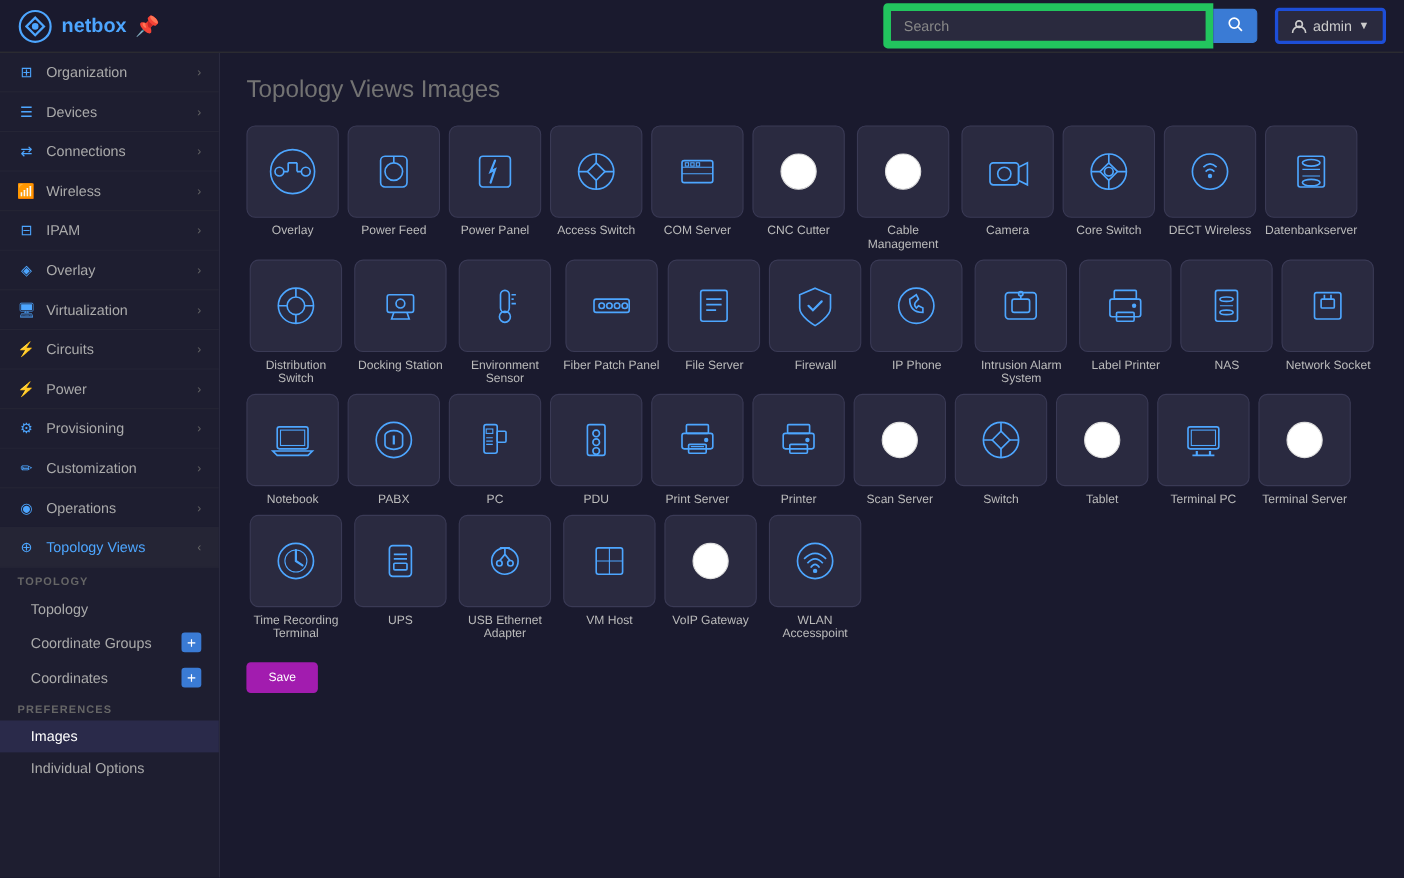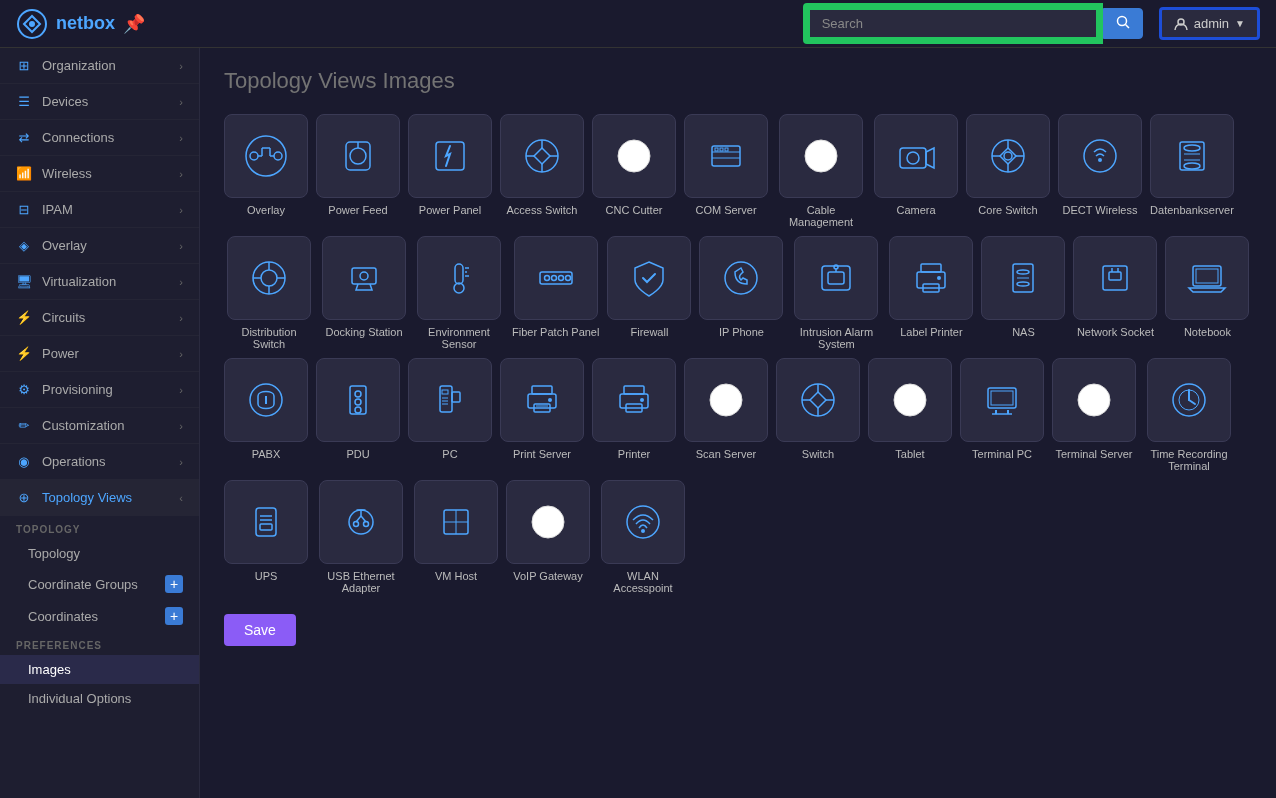--- a/index.html
+++ b/index.html
@@ -34,21 +34,21 @@
     .main { flex: 1; overflow-y: auto; padding: 20px 24px; background: #1a1a2e; }
     .page-title { font-size: 22px; color: #737373; margin-bottom: 20px; font-weight: normal; }
 
     
     .image-grid { display: flex; flex-wrap: wrap; gap: 8px; margin-bottom: 20px; }
     .image-item { display: flex; flex-direction: column; align-items: center; gap: 6px; cursor: pointer; }
     .image-box { width: 84px; height: 84px; background: #2a2a40; border: 1px solid #3a3a55; border-radius: 8px; display: flex; align-items: center; justify-content: center; }
     .image-box svg { width: 48px; height: 48px; }
     .image-label { font-size: 11px; color: #bbb; text-align: center; max-width: 90px; word-break: break-word; }
 
-    .save-btn { background: #8b5cf6; color: #fff; border: none; border-radius: 4px; padding: 8px 20px; cursor: pointer; font-size: 14px; }
+    .save-btn { background: #a21caf; color: #fff; border: none; border-radius: 4px; padding: 8px 20px; cursor: pointer; font-size: 11px; }
   </style>
 </head>
 <body>
 
 <nav class="navbar">
   <a class="navbar-brand">
     <svg class="brand-icon" viewBox="0 0 32 32" fill="none">
       <circle cx="16" cy="16" r="14" stroke="#4da6ff" stroke-width="2"></circle>
       <path d="M8 16 L16 8 L24 16 L16 24 Z" stroke="#4da6ff" stroke-width="2" fill="none"></path>
       <circle cx="16" cy="16" r="3" fill="#4da6ff"></circle>
@@ -245,46 +245,46 @@
             <line x1="8" y1="24" x2="16" y2="24" stroke="#4da6ff" stroke-width="1.5"></line>
             <line x1="32" y1="24" x2="40" y2="24" stroke="#4da6ff" stroke-width="1.5"></line>
           </svg>
         </div>
         <span class="image-label">Access Switch</span>
       </div>
 
       <div class="image-item">
         <div class="image-box">
           <svg viewBox="0 0 48 48" fill="none">
-            <circle cx="24" cy="24" r="16" fill="white" stroke="#ddd" stroke-width="1"></circle>
-          </svg>
-        </div>
-        <span class="image-label">CNC Cutter</span>
-      </div>
-
-      <div class="image-item">
-        <div class="image-box">
-          <svg viewBox="0 0 48 48" fill="none">
             <rect x="10" y="14" width="28" height="20" rx="2" stroke="#4da6ff" stroke-width="1.5"></rect>
             <line x1="10" y1="20" x2="38" y2="20" stroke="#4da6ff" stroke-width="1"></line>
             <line x1="10" y1="26" x2="38" y2="26" stroke="#4da6ff" stroke-width="1"></line>
             <rect x="13" y="16" width="3" height="3" stroke="#4da6ff" stroke-width="1"></rect>
             <rect x="18" y="16" width="3" height="3" stroke="#4da6ff" stroke-width="1"></rect>
             <rect x="23" y="16" width="3" height="3" stroke="#4da6ff" stroke-width="1"></rect>
           </svg>
         </div>
         <span class="image-label">COM Server</span>
       </div>
 
       <div class="image-item">
         <div class="image-box">
           <svg viewBox="0 0 48 48" fill="none">
             <circle cx="24" cy="24" r="16" fill="white" stroke="#ddd" stroke-width="1"></circle>
           </svg>
         </div>
+        <span class="image-label">CNC Cutter</span>
+      </div>
+
+      <div class="image-item">
+        <div class="image-box">
+          <svg viewBox="0 0 48 48" fill="none">
+            <circle cx="24" cy="24" r="16" fill="white" stroke="#ddd" stroke-width="1"></circle>
+          </svg>
+        </div>
         <span class="image-label">Cable Management</span>
       </div>
 
       <div class="image-item">
         <div class="image-box">
           <svg viewBox="0 0 48 48" fill="none">
             <rect x="8" y="16" width="26" height="20" rx="3" stroke="#4da6ff" stroke-width="1.5"></rect>
             <circle cx="21" cy="26" r="6" stroke="#4da6ff" stroke-width="1.5"></circle>
             <path d="M34 20 L42 16 L42 36 L34 32 Z" stroke="#4da6ff" stroke-width="1.5"></path>
           </svg>
@@ -377,20 +377,31 @@
             <rect x="8" y="18" width="32" height="12" rx="2" stroke="#4da6ff" stroke-width="1.5"></rect>
             <circle cx="15" cy="24" r="2.5" stroke="#4da6ff" stroke-width="1.5"></circle>
             <circle cx="22" cy="24" r="2.5" stroke="#4da6ff" stroke-width="1.5"></circle>
             <circle cx="29" cy="24" r="2.5" stroke="#4da6ff" stroke-width="1.5"></circle>
             <circle cx="36" cy="24" r="2.5" stroke="#4da6ff" stroke-width="1.5"></circle>
           </svg>
         </div>
         <span class="image-label">Fiber Patch Panel</span>
       </div>
 
+      <div class="image-item">
+        <div class="image-box">
+          <svg viewBox="0 0 48 48" fill="none">
+            <rect x="12" y="10" width="24" height="28" rx="2" stroke="#4da6ff" stroke-width="1.5"></rect>
+            <line x1="17" y1="18" x2="31" y2="18" stroke="#4da6ff" stroke-width="1.5"></line>
+            <line x1="17" y1="23" x2="31" y2="23" stroke="#4da6ff" stroke-width="1.5"></line>
+            <line x1="17" y1="28" x2="26" y2="28" stroke="#4da6ff" stroke-width="1.5"></line>
+          </svg>
+        </div>
+        <span class="image-label">File Server</span>
+      </div>
 
       <div class="image-item">
         <div class="image-box">
           <svg viewBox="0 0 48 48" fill="none">
             <path d="M24 8 L38 14 L38 26 C38 34 24 42 24 42 C24 42 10 34 10 26 L10 14 Z" stroke="#4da6ff" stroke-width="1.5"></path>
             <path d="M18 24 L22 28 L30 20" stroke="#4da6ff" stroke-width="2" stroke-linecap="round"></path>
           </svg>
         </div>
         <span class="image-label">Firewall</span>
       </div>
@@ -467,48 +478,48 @@
 
       <div class="image-item">
         <div class="image-box">
           <svg viewBox="0 0 48 48" fill="none">
             <circle cx="24" cy="24" r="16" stroke="#4da6ff" stroke-width="1.5"></circle>
             <path d="M16 20 C16 14 32 14 32 20 L32 28 C32 34 16 34 16 28 Z" stroke="#4da6ff" stroke-width="1.5"></path>
             <line x1="24" y1="20" x2="24" y2="28" stroke="#4da6ff" stroke-width="2"></line>
           </svg>
         </div>
         <span class="image-label">PABX</span>
-      </div>
-
-      <div class="image-item">
-        <div class="image-box">
-          <svg viewBox="0 0 48 48" fill="none">
-            <rect x="16" y="10" width="16" height="28" rx="2" stroke="#4da6ff" stroke-width="1.5"></rect>
-            <circle cx="24" cy="18" r="3" stroke="#4da6ff" stroke-width="1.5"></circle>
-            <circle cx="24" cy="26" r="3" stroke="#4da6ff" stroke-width="1.5"></circle>
-            <circle cx="24" cy="34" r="3" stroke="#4da6ff" stroke-width="1.5"></circle>
-          </svg>
-        </div>
-        <span class="image-label">PDU</span>
       </div>
 
       <div class="image-item">
         <div class="image-box">
           <svg viewBox="0 0 48 48" fill="none">
             <rect x="14" y="10" width="12" height="26" rx="2" stroke="#4da6ff" stroke-width="1.5"></rect>
             <rect x="16" y="14" width="6" height="4" stroke="#4da6ff" stroke-width="1"></rect>
             <line x1="16" y1="22" x2="22" y2="22" stroke="#4da6ff" stroke-width="1"></line>
             <line x1="16" y1="25" x2="22" y2="25" stroke="#4da6ff" stroke-width="1"></line>
             <line x1="16" y1="28" x2="22" y2="28" stroke="#4da6ff" stroke-width="1"></line>
             <rect x="26" y="16" width="8" height="10" rx="1" stroke="#4da6ff" stroke-width="1.5"></rect>
           </svg>
         </div>
         <span class="image-label">PC</span>
       </div>
 
+      <div class="image-item">
+        <div class="image-box">
+          <svg viewBox="0 0 48 48" fill="none">
+            <rect x="16" y="10" width="16" height="28" rx="2" stroke="#4da6ff" stroke-width="1.5"></rect>
+            <circle cx="24" cy="18" r="3" stroke="#4da6ff" stroke-width="1.5"></circle>
+            <circle cx="24" cy="26" r="3" stroke="#4da6ff" stroke-width="1.5"></circle>
+            <circle cx="24" cy="34" r="3" stroke="#4da6ff" stroke-width="1.5"></circle>
+          </svg>
+        </div>
+        <span class="image-label">PDU</span>
+      </div>
+
 
       <div class="image-item">
         <div class="image-box">
           <svg viewBox="0 0 48 48" fill="none">
             <rect x="10" y="18" width="28" height="14" rx="2" stroke="#4da6ff" stroke-width="1.5"></rect>
             <rect x="14" y="10" width="20" height="8" rx="1" stroke="#4da6ff" stroke-width="1.5"></rect>
             <rect x="16" y="28" width="16" height="8" rx="1" stroke="#4da6ff" stroke-width="1.5"></rect>
             <circle cx="32" cy="24" r="2" fill="#4da6ff"></circle>
             <line x1="18" y1="30" x2="30" y2="30" stroke="#4da6ff" stroke-width="1"></line>
           </svg>

